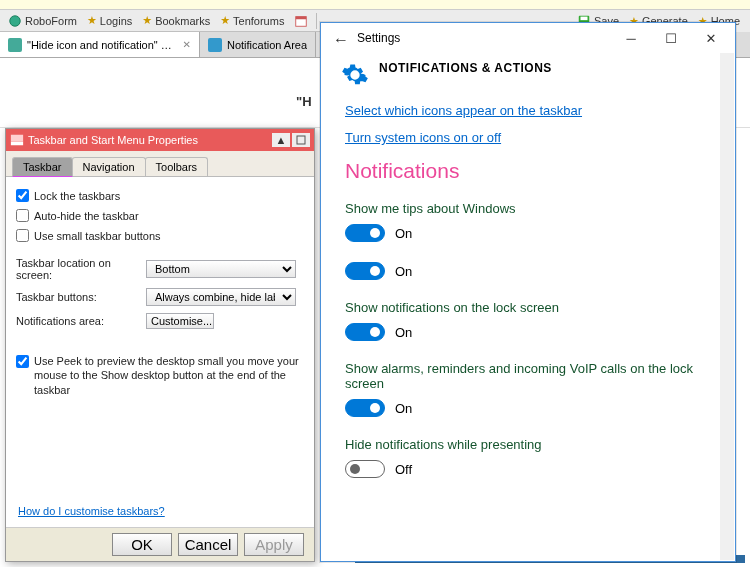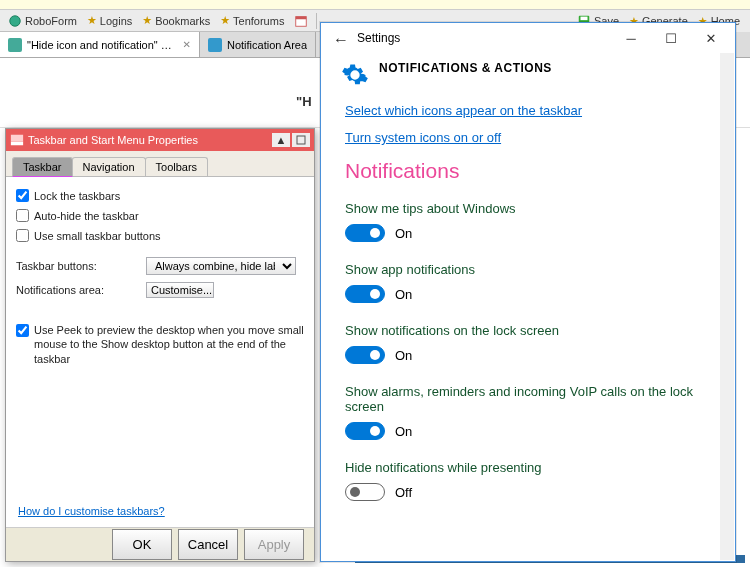--- a/index.html
+++ b/index.html
@@ -34,21 +34,21 @@
 .dlg-tab.active{background:#a3a3a3;border-bottom:1px solid #d946ef;margin-bottom:-1px}
 .dlg-body{padding:12px 10px;font-size:11px;color:#222;background:#fff}
 .chk{display:flex;align-items:center;gap:5px;margin-bottom:7px}
 .chk input{width:13px;height:13px}
 .row{display:flex;align-items:center;margin-bottom:7px}
 .row label{width:130px}
 .row select,.row button{font-size:11px;padding:1px 4px;width:150px;border:1px solid #abadb3;background:linear-gradient(#fff,#e8e8e8)}
 .row button{width:68px}
 .dlg-link{color:#0066cc;text-decoration:underline;font-size:11px;margin-top:108px;display:block}
 .dlg-btns{position:absolute;bottom:0;left:0;right:0;height:34px;background:#ece9d8;border-top:1px solid #ccc;display:flex;justify-content:flex-end;align-items:center;gap:6px;padding:0 10px}
-.dlg-btns button{width:60px;height:31px;font-size:13px;border:1px solid #888;background:linear-gradient(#fefefe,#e0e0e0)}
+.dlg-btns button{width:60px;height:23px;font-size:15px;border:1px solid #888;background:linear-gradient(#fefefe,#e0e0e0)}
 .dlg-btns button:disabled{color:#999}
 
 .settings{position:absolute;top:22px;left:320px;width:416px;height:540px;background:#fff;border:1px solid #4a90d9;box-shadow:0 0 0 1px rgba(0,0,0,.1)}
 .set-title{height:30px;display:flex;align-items:center;padding:0 4px}
 .set-title .back{width:32px;text-align:center;font-size:16px;color:#333}
 .set-title .lbl{font-size:12px}
 .set-title .spacer{flex:1}
 .set-title .wbtn{width:40px;height:30px;display:flex;align-items:center;justify-content:center;font-size:13px;color:#333}
 .set-head{display:flex;gap:10px;padding:8px 20px 14px}
 .set-head .gear{width:28px;height:28px;color:#0078d7}
@@ -167,31 +167,35 @@
     <label class="chk">
           <input type="checkbox" style="">
           <span>Auto-hide the taskbar</span>
         </label>
     <label class="chk">
           <input type="checkbox" style="">
           <span>Use small taskbar buttons</span>
         </label>
     <div style="height:8px"></div>
     <div class="row">
+          <label>Taskbar location on screen:</label>
+          <select><option>Bottom</option></select>
+        </div>
+    <div class="row">
           <label>Taskbar buttons:</label>
           <select><option>Always combine, hide labels</option></select>
         </div>
     <div class="row">
           <label>Notifications area:</label>
           <button>Customise...</button>
         </div>
     <div style="height:18px"></div>
     <label class="chk" style="align-items:flex-start">
           <input type="checkbox" checked="" style="margin-top: 1px;">
-          <span style="line-height:1.3">Use Peek to preview the desktop when you move small mouse to the Show desktop button at the end of the taskbar</span>
+          <span style="line-height:1.3">Use Peek to preview the desktop small you move your mouse to the Show desktop button at the end of the taskbar</span>
         </label>
     <a href="#" class="dlg-link" style="position:absolute;bottom:44px;left:12px">How do I customise taskbars?</a>
   </div>
   <div class="dlg-btns">
     <button>OK</button>
     <button>Cancel</button>
     <button disabled="">Apply</button>
   </div>
 </div>
 
@@ -219,21 +223,20 @@
     <div class="set-opt">
       <div class="lbl">Show me tips about Windows</div>
       <div class="toggle">
             <div class="track on">
               <div class="knob"></div>
             </div>
             <span class="state">On</span>
           </div>
     </div>
     <div class="set-opt">
-      <div class="lbl">Show app notifications</div>
       <div class="toggle">
             <div class="track on">
               <div class="knob"></div>
             </div>
             <span class="state">On</span>
           </div>
     </div>
     <div class="set-opt">
       <div class="lbl">Show notifications on the lock screen</div>
       <div class="toggle">

